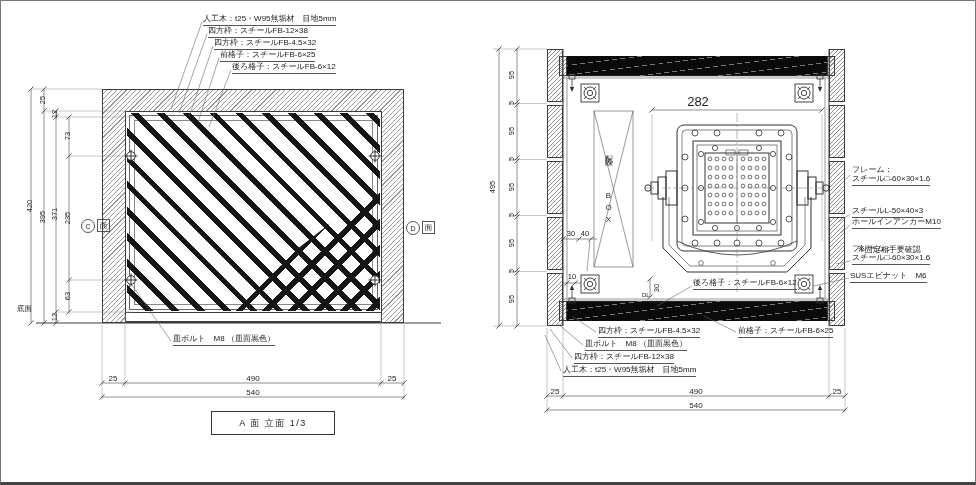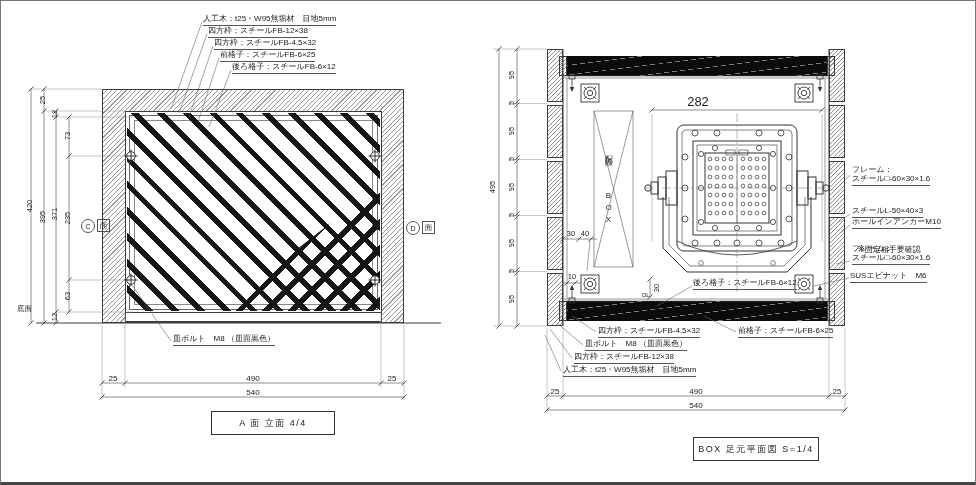--- a/index.html
+++ b/index.html
@@ -367,21 +367,21 @@
   <span class="rot" style="left:54px;top:316px;">12</span>
   <span class="rot" style="left:67px;top:135px;">73</span>
   <span class="rot" style="left:67px;top:217px;">235</span>
   <span class="rot" style="left:67px;top:295px;">63</span>
 
   <span class="t ctr" style="left:112px;top:374px;">25</span>
   <span class="t ctr" style="left:252px;top:374px;">490</span>
   <span class="t ctr" style="left:391px;top:374px;">25</span>
   <span class="t ctr" style="left:252px;top:388px;">540</span>
 
-  <div class="tbox" style="left:210px;top:410px;width:122px;height:22px;">A 面 立面 4/4</div>
+  <div class="tbox" style="left:210px;top:410px;width:122px;height:22px;">A 面 立面 1/3</div>
 
   <span class="t ctr big" style="left:697px;top:94px;">282</span>
   <span class="vtext" style="left:603px;top:148px;">配線</span>
   <span class="vtext" style="left:603px;top:190px;">BOX</span>
   <span class="t ctr" style="left:570px;top:229px;font-size:7.5px;">30</span>
   <span class="t ctr" style="left:584px;top:229px;font-size:7.5px;">40</span>
   <span class="t ctr" style="left:571px;top:272px;font-size:7.5px;">10</span>
   <span class="rot" style="left:656px;top:287px;">30</span>
   <span class="t tiny" style="left:641px;top:291px;">DL</span>
   <span class="t ul" style="left:692px;top:278px;">後ろ格子：スチールFB-6×12</span>
@@ -410,14 +410,13 @@
   <span class="rot" style="left:511px;top:214px;">5</span>
   <span class="rot" style="left:511px;top:242px;">95</span>
   <span class="rot" style="left:511px;top:270px;">5</span>
   <span class="rot" style="left:511px;top:298px;">95</span>
 
   <span class="t ctr" style="left:554px;top:387px;">25</span>
   <span class="t ctr" style="left:695px;top:387px;">490</span>
   <span class="t ctr" style="left:836px;top:387px;">25</span>
   <span class="t ctr" style="left:695px;top:401px;">540</span>
 
-  <div class="tbox" style="left:692px;top:436px;width:124px;height:22px;">BOX 足元平面図 S=1/4</div>
 </div>
 
 </body></html>

